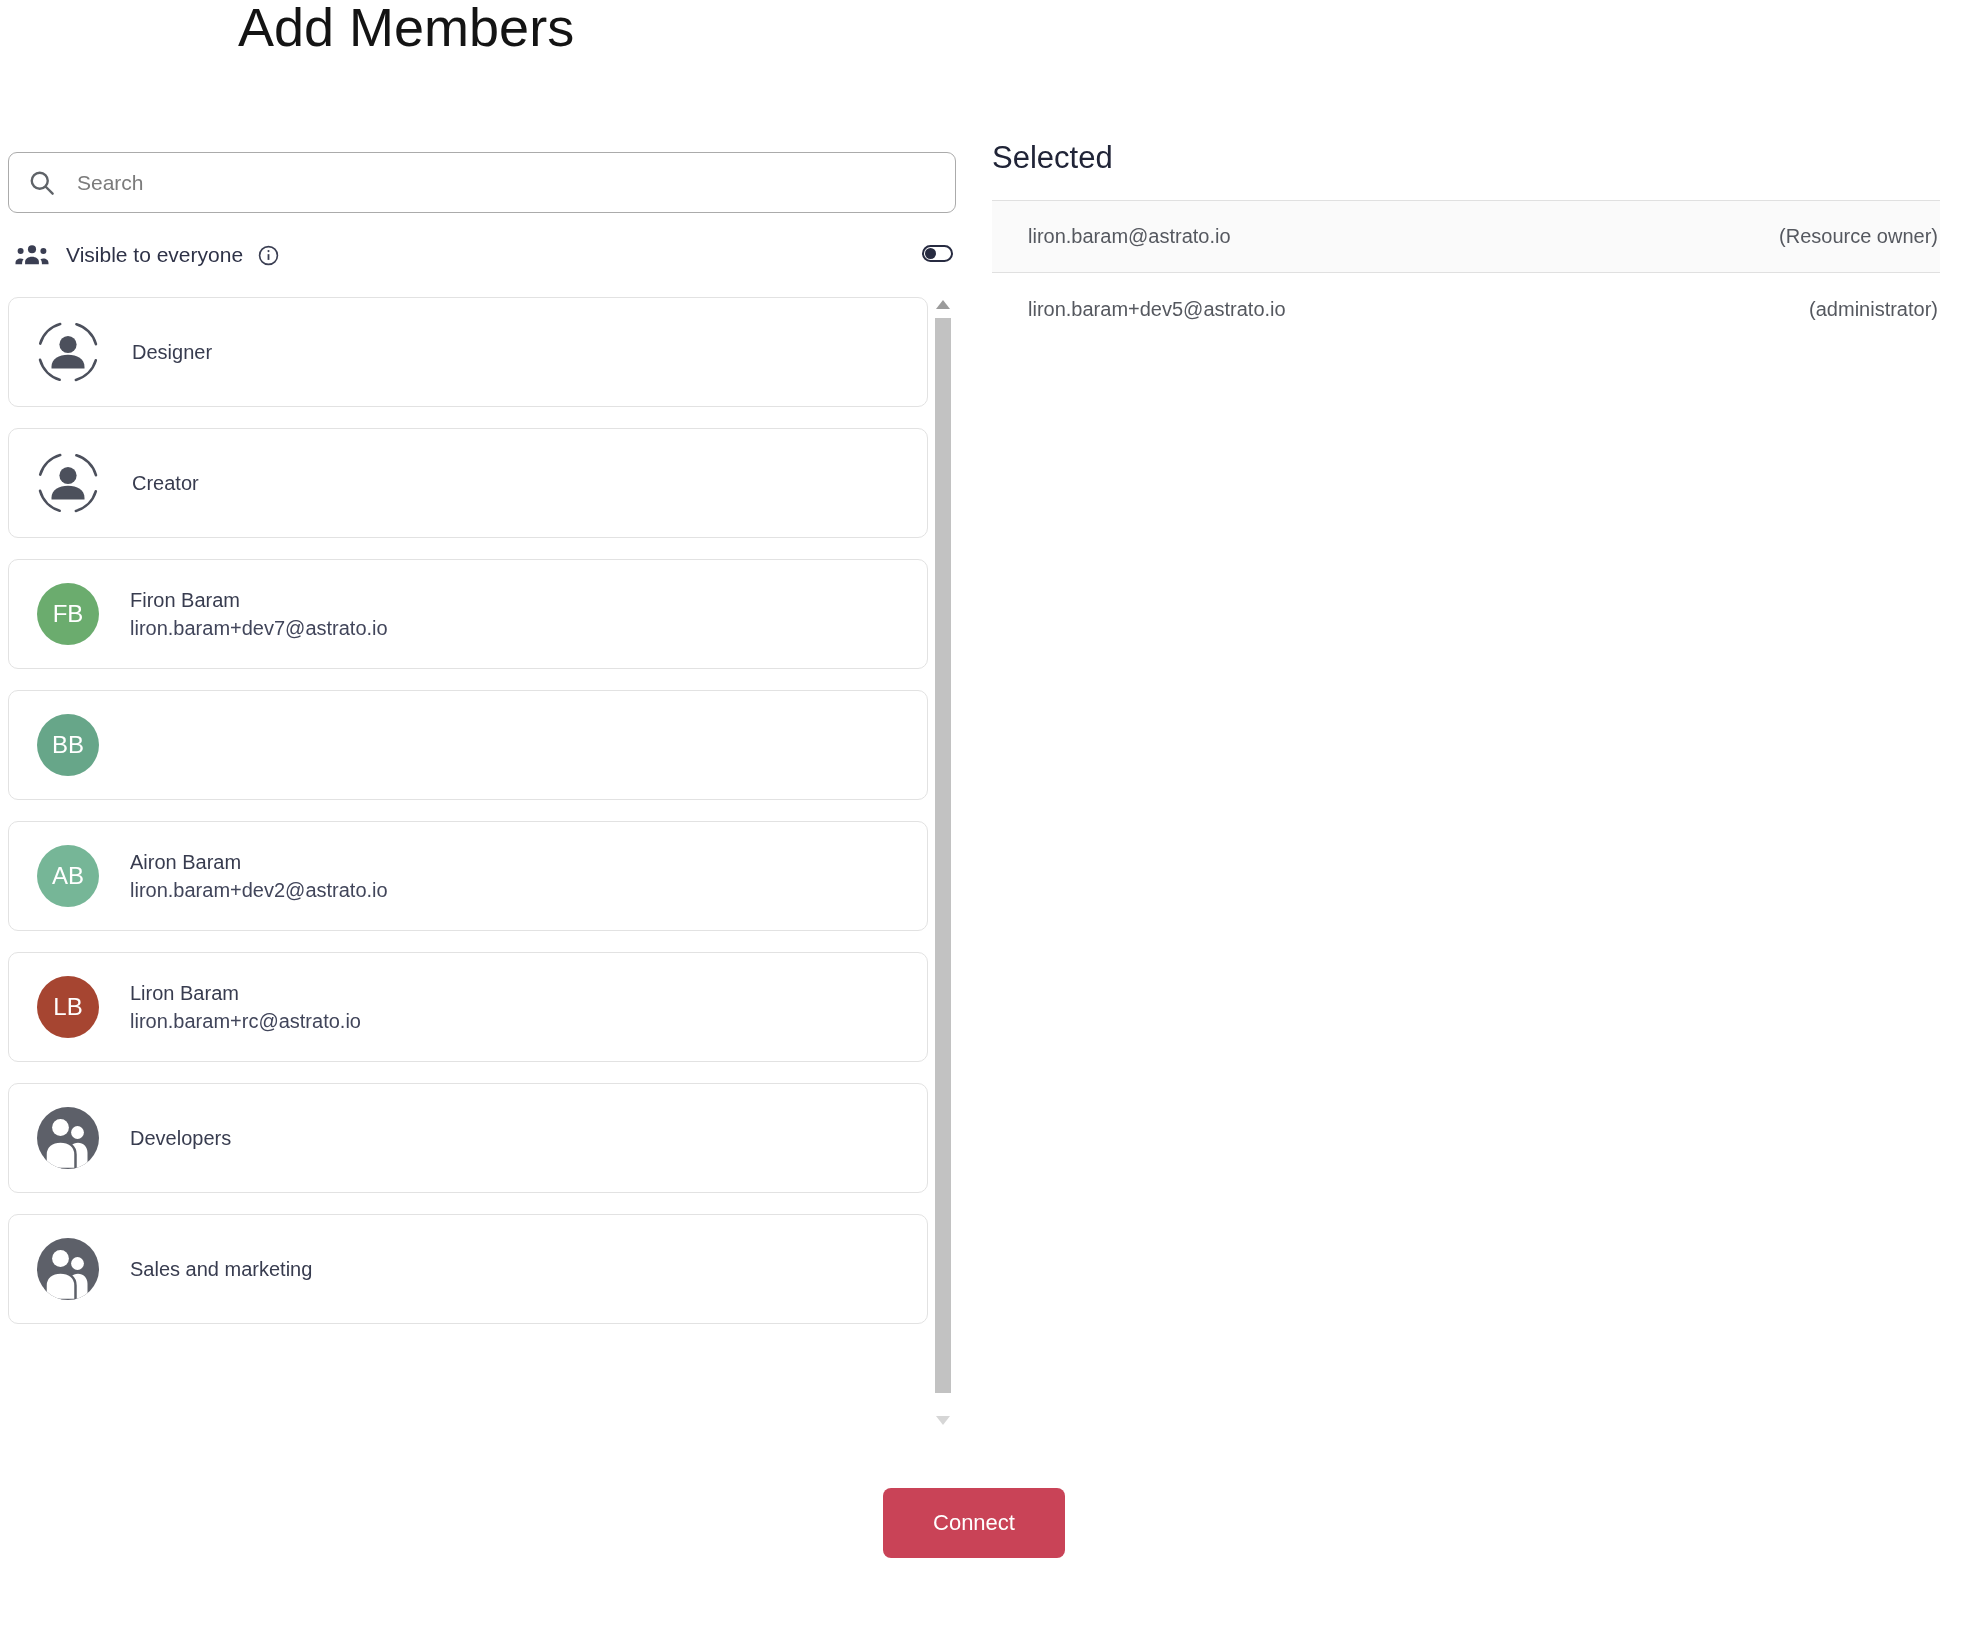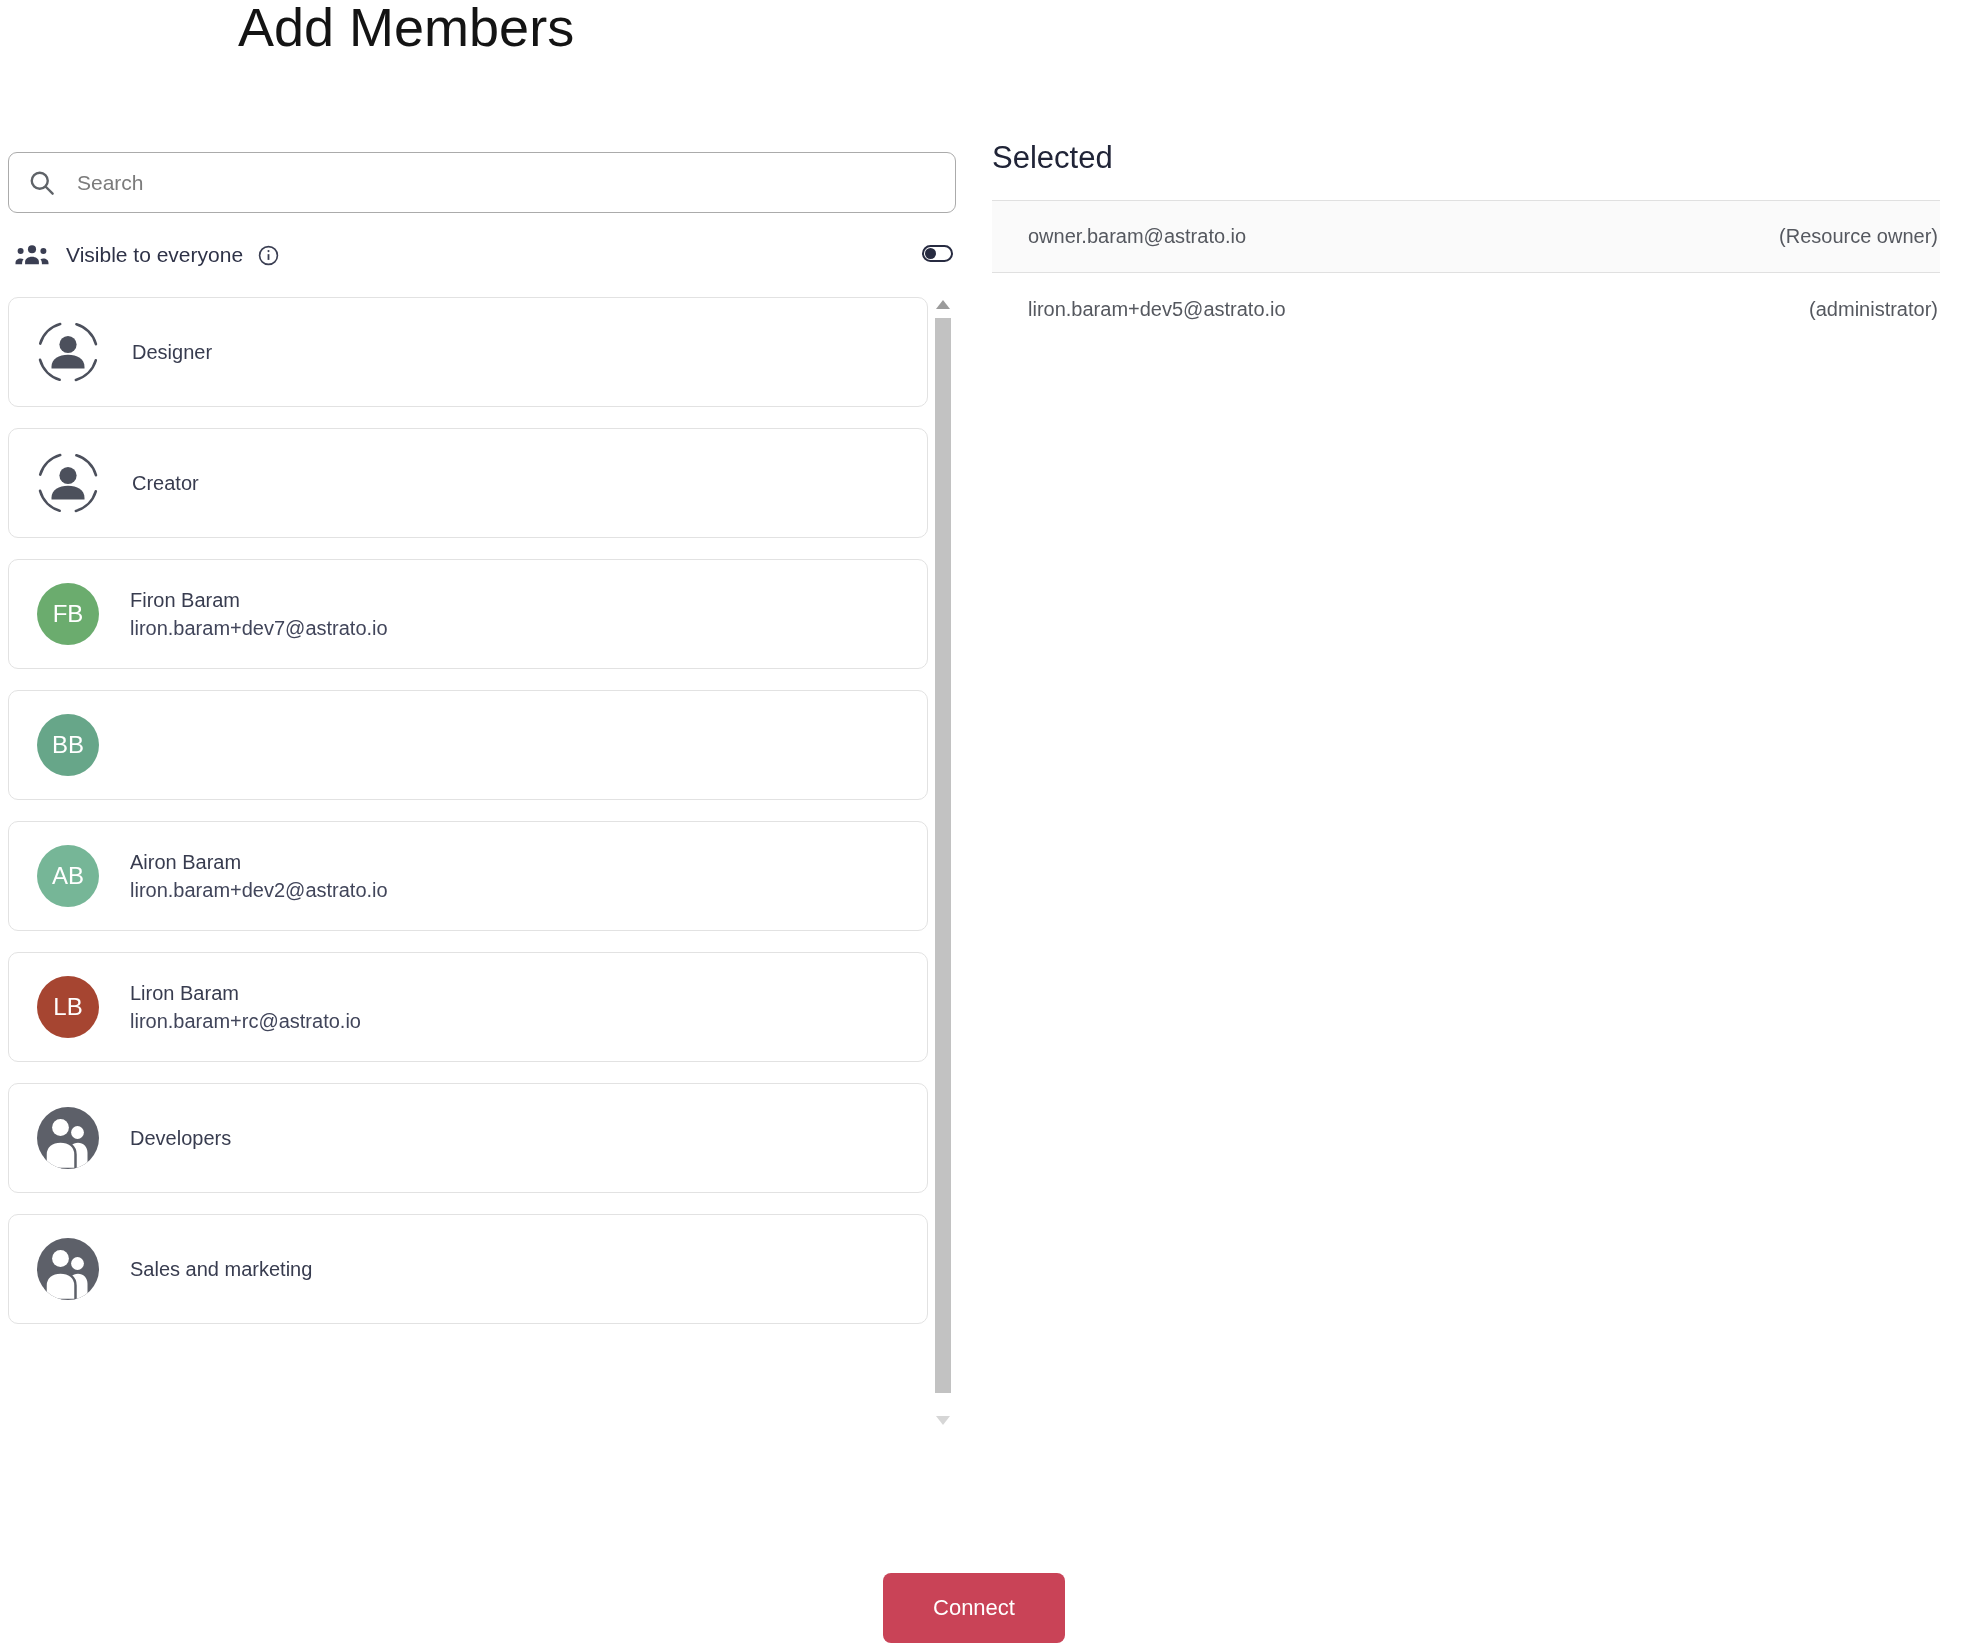--- a/index.html
+++ b/index.html
@@ -52,21 +52,21 @@
   .sel-heading { font-size:31px; font-weight:400; color:#202437; }
   .sel-table { margin-top:24px; border-top:1px solid #e0e0e0; }
   .sel-row { height:72px; display:flex; align-items:center; justify-content:space-between;
     border-bottom:1px solid #e0e0e0; padding:0 2px 0 36px; }
   .sel-row.shaded { background:#fafafa; }
   .sel-email { font-size:20px; color:#55585f; }
   .sel-role { font-size:20px; color:#55585f; }
   .sel-row:last-child { border-bottom:none; }
 
   
-  .connect-btn { position:absolute; left:883px; top:1573px; width:182px; height:70px;
+  .connect-btn { position:absolute; left:883px; top:1488px; width:182px; height:70px;
     border:none; border-radius:8px; color:#fff; font-size:22px; cursor:pointer;
     font-family:"Liberation Sans", sans-serif; }
 </style>
 </head>
 <body>
 
 <svg width="0" height="0" style="position:absolute">
   <defs>
     <g id="person-role" fill="#4c505c">
       <circle cx="33" cy="33" r="29" fill="none" stroke="#4c505c" stroke-width="2.6" stroke-dasharray="29 16.5" stroke-dashoffset="37" stroke-linecap="round"></circle>
@@ -191,21 +191,21 @@
       <div class="sb-up"></div>
       <div class="sb-thumb"></div>
       <div class="sb-down"></div>
     </div>
   </div>
 
   <div class="right-col">
     <div class="sel-heading">Selected</div>
     <div class="sel-table">
       <div class="sel-row shaded">
-        <span class="sel-email">owner.baram@astrato.io</span>
+        <span class="sel-email">liron.baram@astrato.io</span>
         <span class="sel-role">(Resource owner)</span>
       </div>
       <div class="sel-row">
         <span class="sel-email">liron.baram+dev5@astrato.io</span>
         <span class="sel-role">(administrator)</span>
       </div>
     </div>
   </div>
 
   <button class="connect-btn" style="background-color: rgb(201, 67, 87);">Connect</button>

